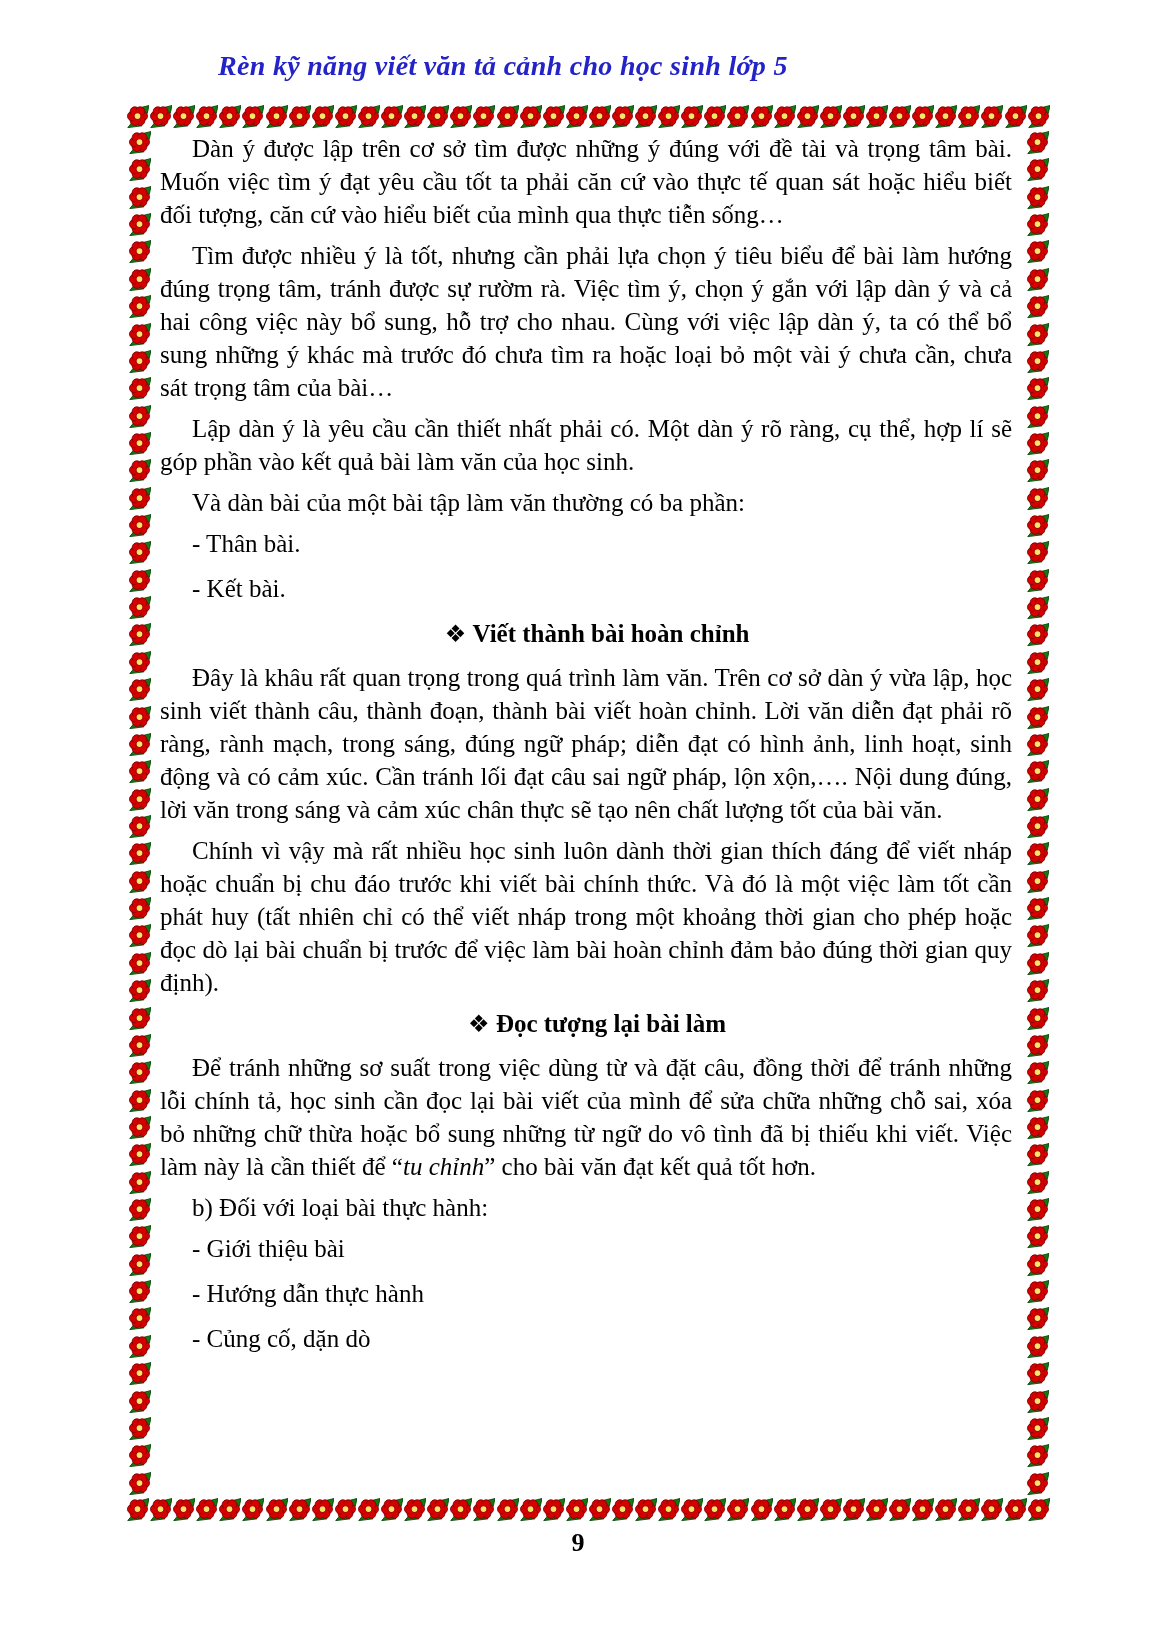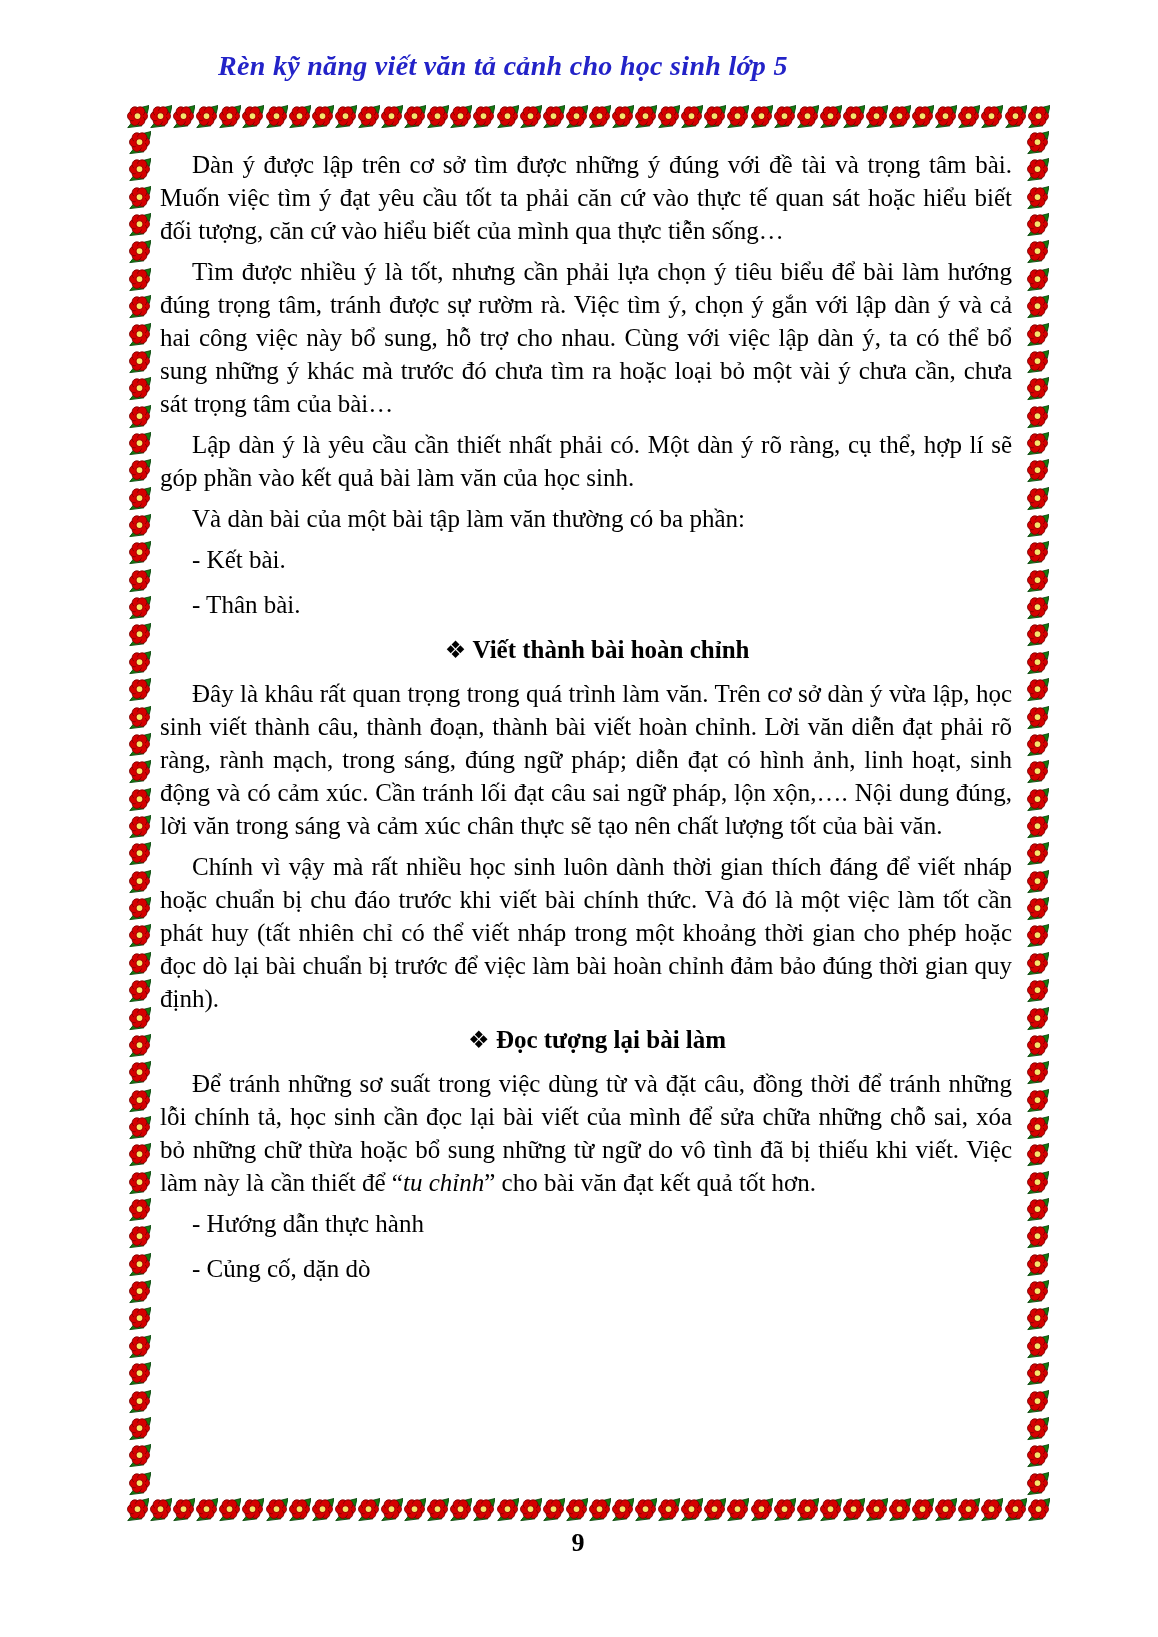--- a/index.html
+++ b/index.html
@@ -40,21 +40,21 @@
   .b-left{top:26px;bottom:26px;left:0;width:26px;flex-direction:column;align-items:center;}
   .b-right{top:26px;bottom:26px;right:0;width:26px;flex-direction:column;align-items:center;}
   .flower{width:23px;height:26px;flex:0 0 auto;}
   .flower svg{width:23px;height:26px;display:block;}
   .petal{fill:var(--flower-red);stroke:var(--flower-outline);stroke-width:1;}
   .petal-core{fill:var(--flower-red);stroke:none;}
   .f-center{fill:var(--flower-center);stroke:#a80000;stroke-width:1.2;}
   .leaf{fill:var(--leaf-green);stroke:var(--leaf-outline);stroke-width:1;}
   
   .content{
-    position:absolute;left:160px;top:148px;width:852px;
+    position:absolute;left:160px;top:132px;width:852px;
     font-size:25px;line-height:33px;
   }
   .content p{
     margin:0 0 8px 0;
     text-align:justify;
     text-indent:32px;
   }
   .content p.li{
     margin:0 0 12px 32px;
     text-align:left;text-indent:0;
@@ -2789,36 +2789,38 @@
   </span>
 </div>
   </div>
 
   <div class="content">
     <p>Dàn ý được lập trên cơ sở tìm được những ý đúng với đề tài và trọng tâm bài. Muốn việc tìm ý đạt yêu cầu tốt ta phải căn cứ vào thực tế quan sát hoặc hiểu biết đối tượng, căn cứ vào hiểu biết của mình qua thực tiễn sống…</p>
     <p>Tìm được nhiều ý là tốt, nhưng cần phải lựa chọn ý tiêu biểu để bài làm hướng đúng trọng tâm, tránh được sự rườm rà. Việc tìm ý, chọn ý gắn với lập dàn ý và cả hai công việc này bổ sung, hỗ trợ cho nhau. Cùng với việc lập dàn ý, ta có thể bổ sung những ý khác mà trước đó chưa tìm ra hoặc loại bỏ một vài ý chưa cần, chưa sát trọng tâm của bài…</p>
     <p>Lập dàn ý là yêu cầu cần thiết nhất phải có. Một dàn ý rõ ràng, cụ thể, hợp lí sẽ góp phần vào kết quả bài làm văn của học sinh.</p>
     <p>Và dàn bài của một bài tập làm văn thường có ba phần:</p>
 
+    <p class="li">- Thân bài.</p>
     <p class="li">- Kết bài.</p>
-    <p class="li">- Thân bài.</p>
 
     <p class="heading">
       <span class="bullet">❖</span><span>Viết thành bài hoàn chỉnh</span>
     </p>
 
     <p>Đây là khâu rất quan trọng trong quá trình làm văn. Trên cơ sở dàn ý vừa lập, học sinh viết thành câu, thành đoạn, thành bài viết hoàn chỉnh. Lời văn diễn đạt phải rõ ràng, rành mạch, trong sáng, đúng ngữ pháp; diễn đạt có hình ảnh, linh hoạt, sinh động và có cảm xúc. Cần tránh lối đạt câu sai ngữ pháp, lộn xộn,…. Nội dung đúng, lời văn trong sáng và cảm xúc chân thực sẽ tạo nên chất lượng tốt của bài văn.</p>
     <p>Chính vì vậy mà rất nhiều học sinh luôn dành thời gian thích đáng để viết nháp hoặc chuẩn bị chu đáo trước khi viết bài chính thức. Và đó là một việc làm tốt cần phát huy (tất nhiên chỉ có thể viết nháp trong một khoảng thời gian cho phép hoặc đọc dò lại bài chuẩn bị trước để việc làm bài hoàn chỉnh đảm bảo đúng thời gian quy định).</p>
 
     <p class="heading">
       <span class="bullet">❖</span><span>Đọc tượng lại bài làm</span>
     </p>
 
     <p><span>Để tránh những sơ suất trong việc dùng từ và đặt câu, đồng thời để tránh những lỗi chính tả, học sinh cần đọc lại bài viết của mình để sửa chữa những chỗ sai, xóa bỏ những chữ thừa hoặc bổ sung những từ ngữ do vô tình đã bị thiếu khi viết. Việc làm này là cần thiết để “</span><i>tu chỉnh</i><span>” cho bài văn đạt kết quả tốt hơn.</span></p>
 
-
+    <p class="pb">b) Đối với loại bài thực hành:</p>
+
+    <p class="li">- Giới thiệu bài</p>
     <p class="li">- Hướng dẫn thực hành</p>
     <p class="li">- Củng cố, dặn dò</p>
   </div>
 
   <div class="page-number">9</div>
 
 </div>
 
 </body></html>

